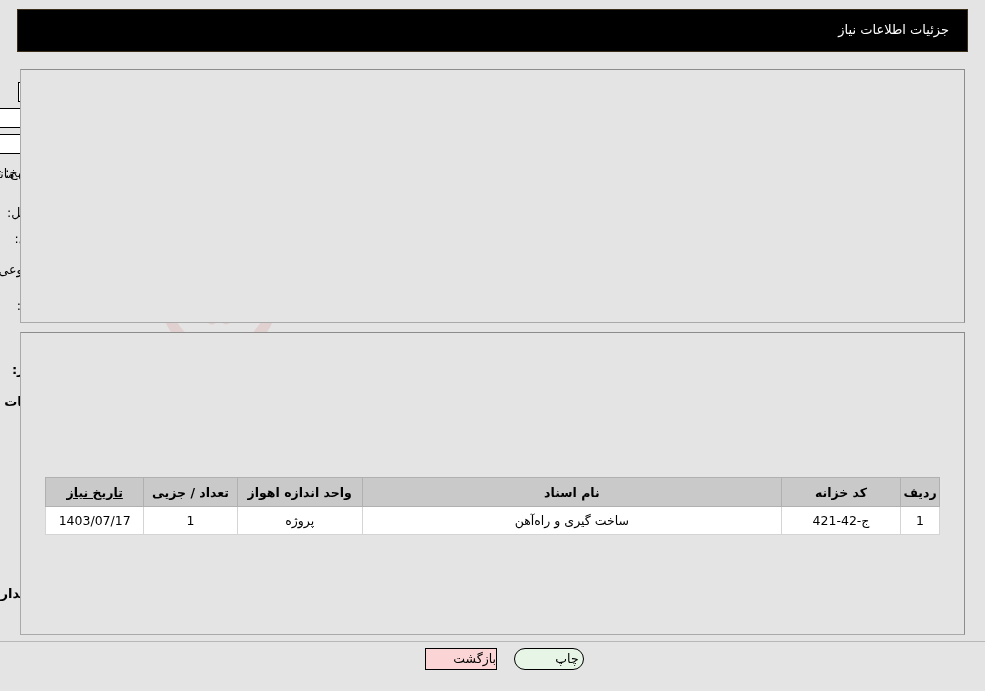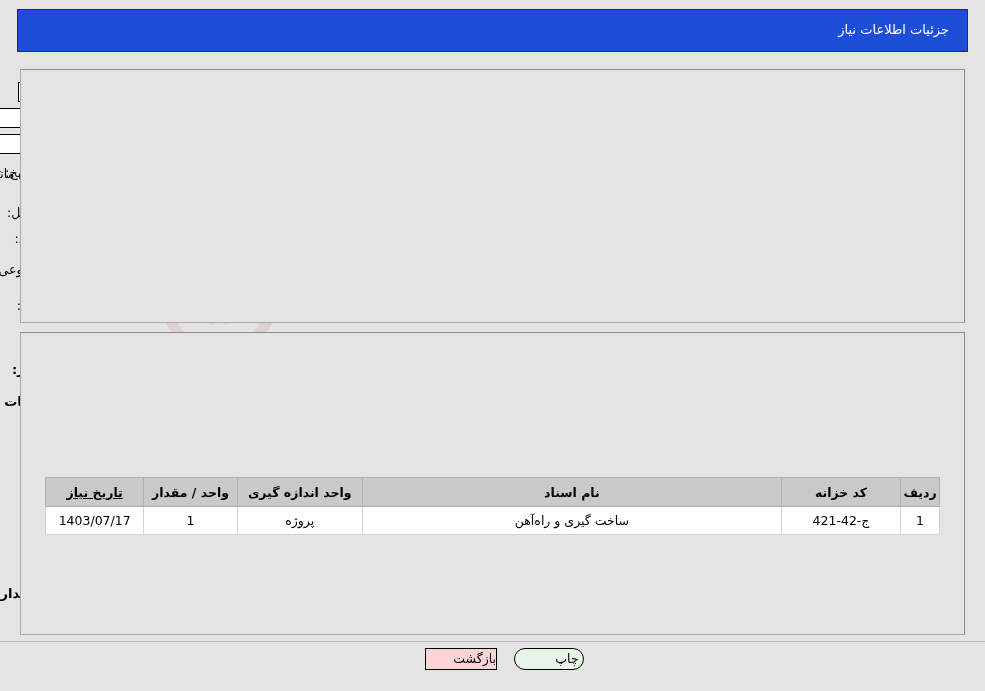--- a/index.html
+++ b/index.html
@@ -54,21 +54,21 @@
     white-space: nowrap;
   }
 
   
   #page-header {
     position: absolute;
     left: 17px;
     top: 9px;
     width: 951px;
     height: 43px;
-    background: #1d4ed8;
+    background: #000000;
     border: 1px solid #3b2f1c;
     box-sizing: border-box;
     z-index: 10;
   }
   #page-header .title {
     position: absolute;
     right: 18px;
     top: 12px;
     color: #ffffff;
     font-size: 13px;
@@ -338,22 +338,22 @@
 
 <span class="lbl bold-label" style="right:880px; top:440px; font-size:13px;">گروه خدمت:</span>
 <div class="fld right" style="right:175px; top:436px; width:694px; height:22px; line-height:20px;">ساختمان</div>
 
 <table id="items-table">
   <thead>
     <tr>
       <th style="width:36px;margin-left:43px;">ردیف</th>
       <th style="width:118px;">کد خزانه</th>
       <th style="width:428px;">نام اسناد</th>
-      <th style="width:125px;">واحد اندازه گیری</th>
-      <th style="width:92px;">واحد / مقدار</th>
+      <th style="width:125px;">واحد اندازه اهواز</th>
+      <th style="width:92px;">تعداد / جزیی</th>
       <th style="width:96px;text-decoration:underline;">تاریخ نیاز</th>
     </tr>
   </thead>
   <tbody>
     <tr>
       <td>1</td>
       <td>ج-42-421</td>
       <td>ساخت گیری و راه‌آهن</td>
       <td>پروژه</td>
       <td>1</td>

